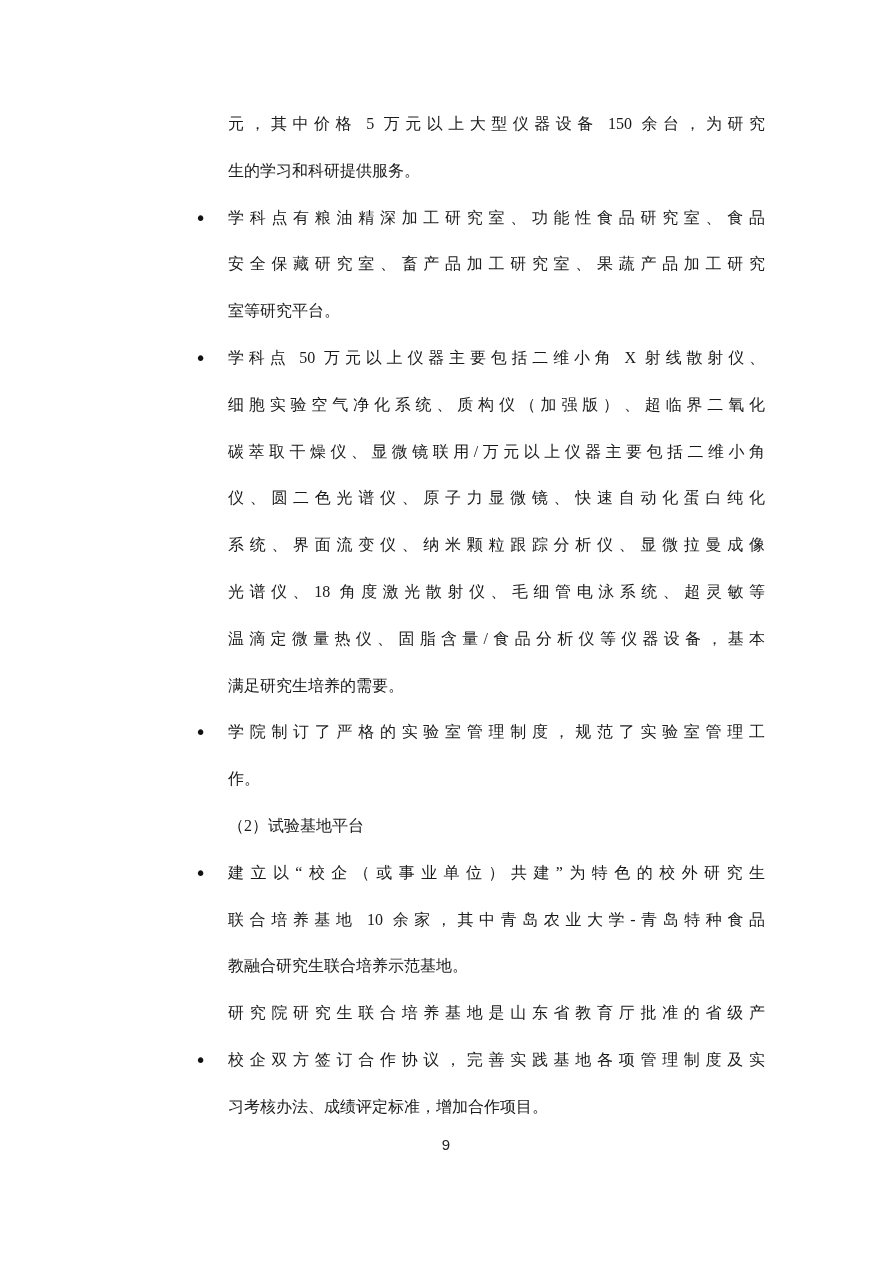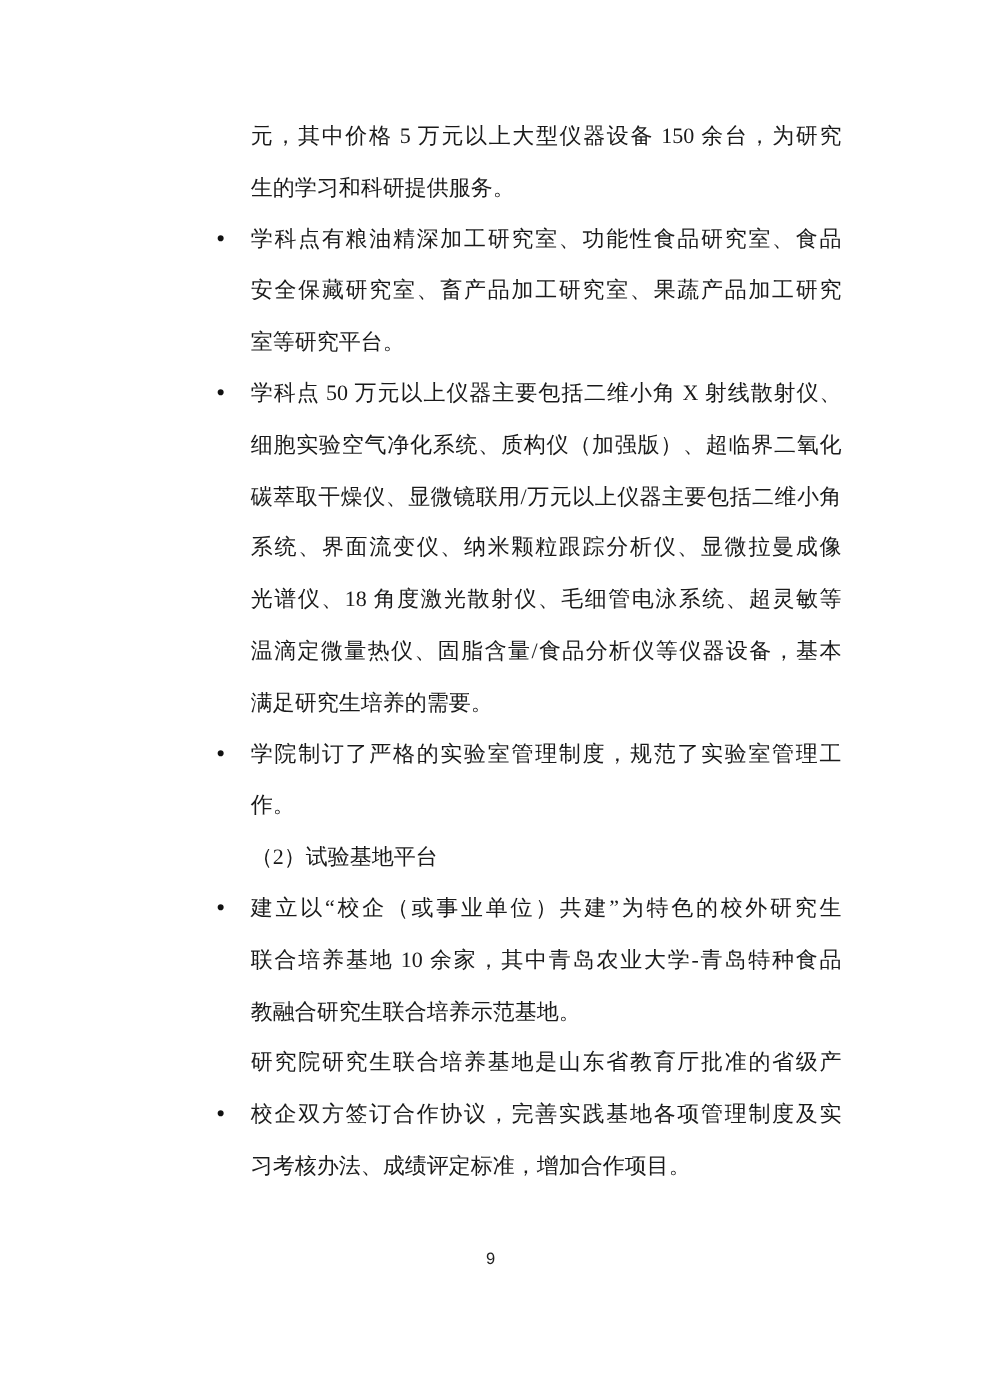--- a/index.html
+++ b/index.html
@@ -13,21 +13,21 @@
     color: #1a1a1a;
   }
   #doc-content {
     position: absolute;
     left: 228px;
     top: 101px;
     width: 537px;
   }
   .para { position: relative; }
   .line {
-    font-size: 20px;
+    font-size: 16px;
     height: 46.8px;
     line-height: 46.8px;
     text-align: justify;
     text-align-last: justify;
     text-justify: inter-character;
     overflow: visible;
     white-space: nowrap;
   }
   .line.fill { white-space: normal; }
   .line.end {
@@ -72,20 +72,21 @@
     <div class="line fill">学科点有粮油精深加工研究室、功能性食品研究室、食品</div>
     <div class="line fill">安全保藏研究室、畜产品加工研究室、果蔬产品加工研究</div>
     <div class="line end">室等研究平台。</div>
   </div>
 
   <div class="para">
     <span class="bullet-marker">•</span>
     <div class="line fill">学科点 50 万元以上仪器主要包括二维小角 X 射线散射仪、</div>
     <div class="line fill">细胞实验空气净化系统、质构仪（加强版）、超临界二氧化</div>
     <div class="line fill">碳萃取干燥仪、显微镜联用/万元以上仪器主要包括二维小角</div>
+    <div class="line fill">仪、圆二色光谱仪、原子力显微镜、快速自动化蛋白纯化</div>
     <div class="line fill">系统、界面流变仪、纳米颗粒跟踪分析仪、显微拉曼成像</div>
     <div class="line fill">光谱仪、18 角度激光散射仪、毛细管电泳系统、超灵敏等</div>
     <div class="line fill">温滴定微量热仪、固脂含量/食品分析仪等仪器设备，基本</div>
     <div class="line end">满足研究生培养的需要。</div>
   </div>
 
   <div class="para">
     <span class="bullet-marker">•</span>
     <div class="line fill">学院制订了严格的实验室管理制度，规范了实验室管理工</div>
     <div class="line end">作。</div>

